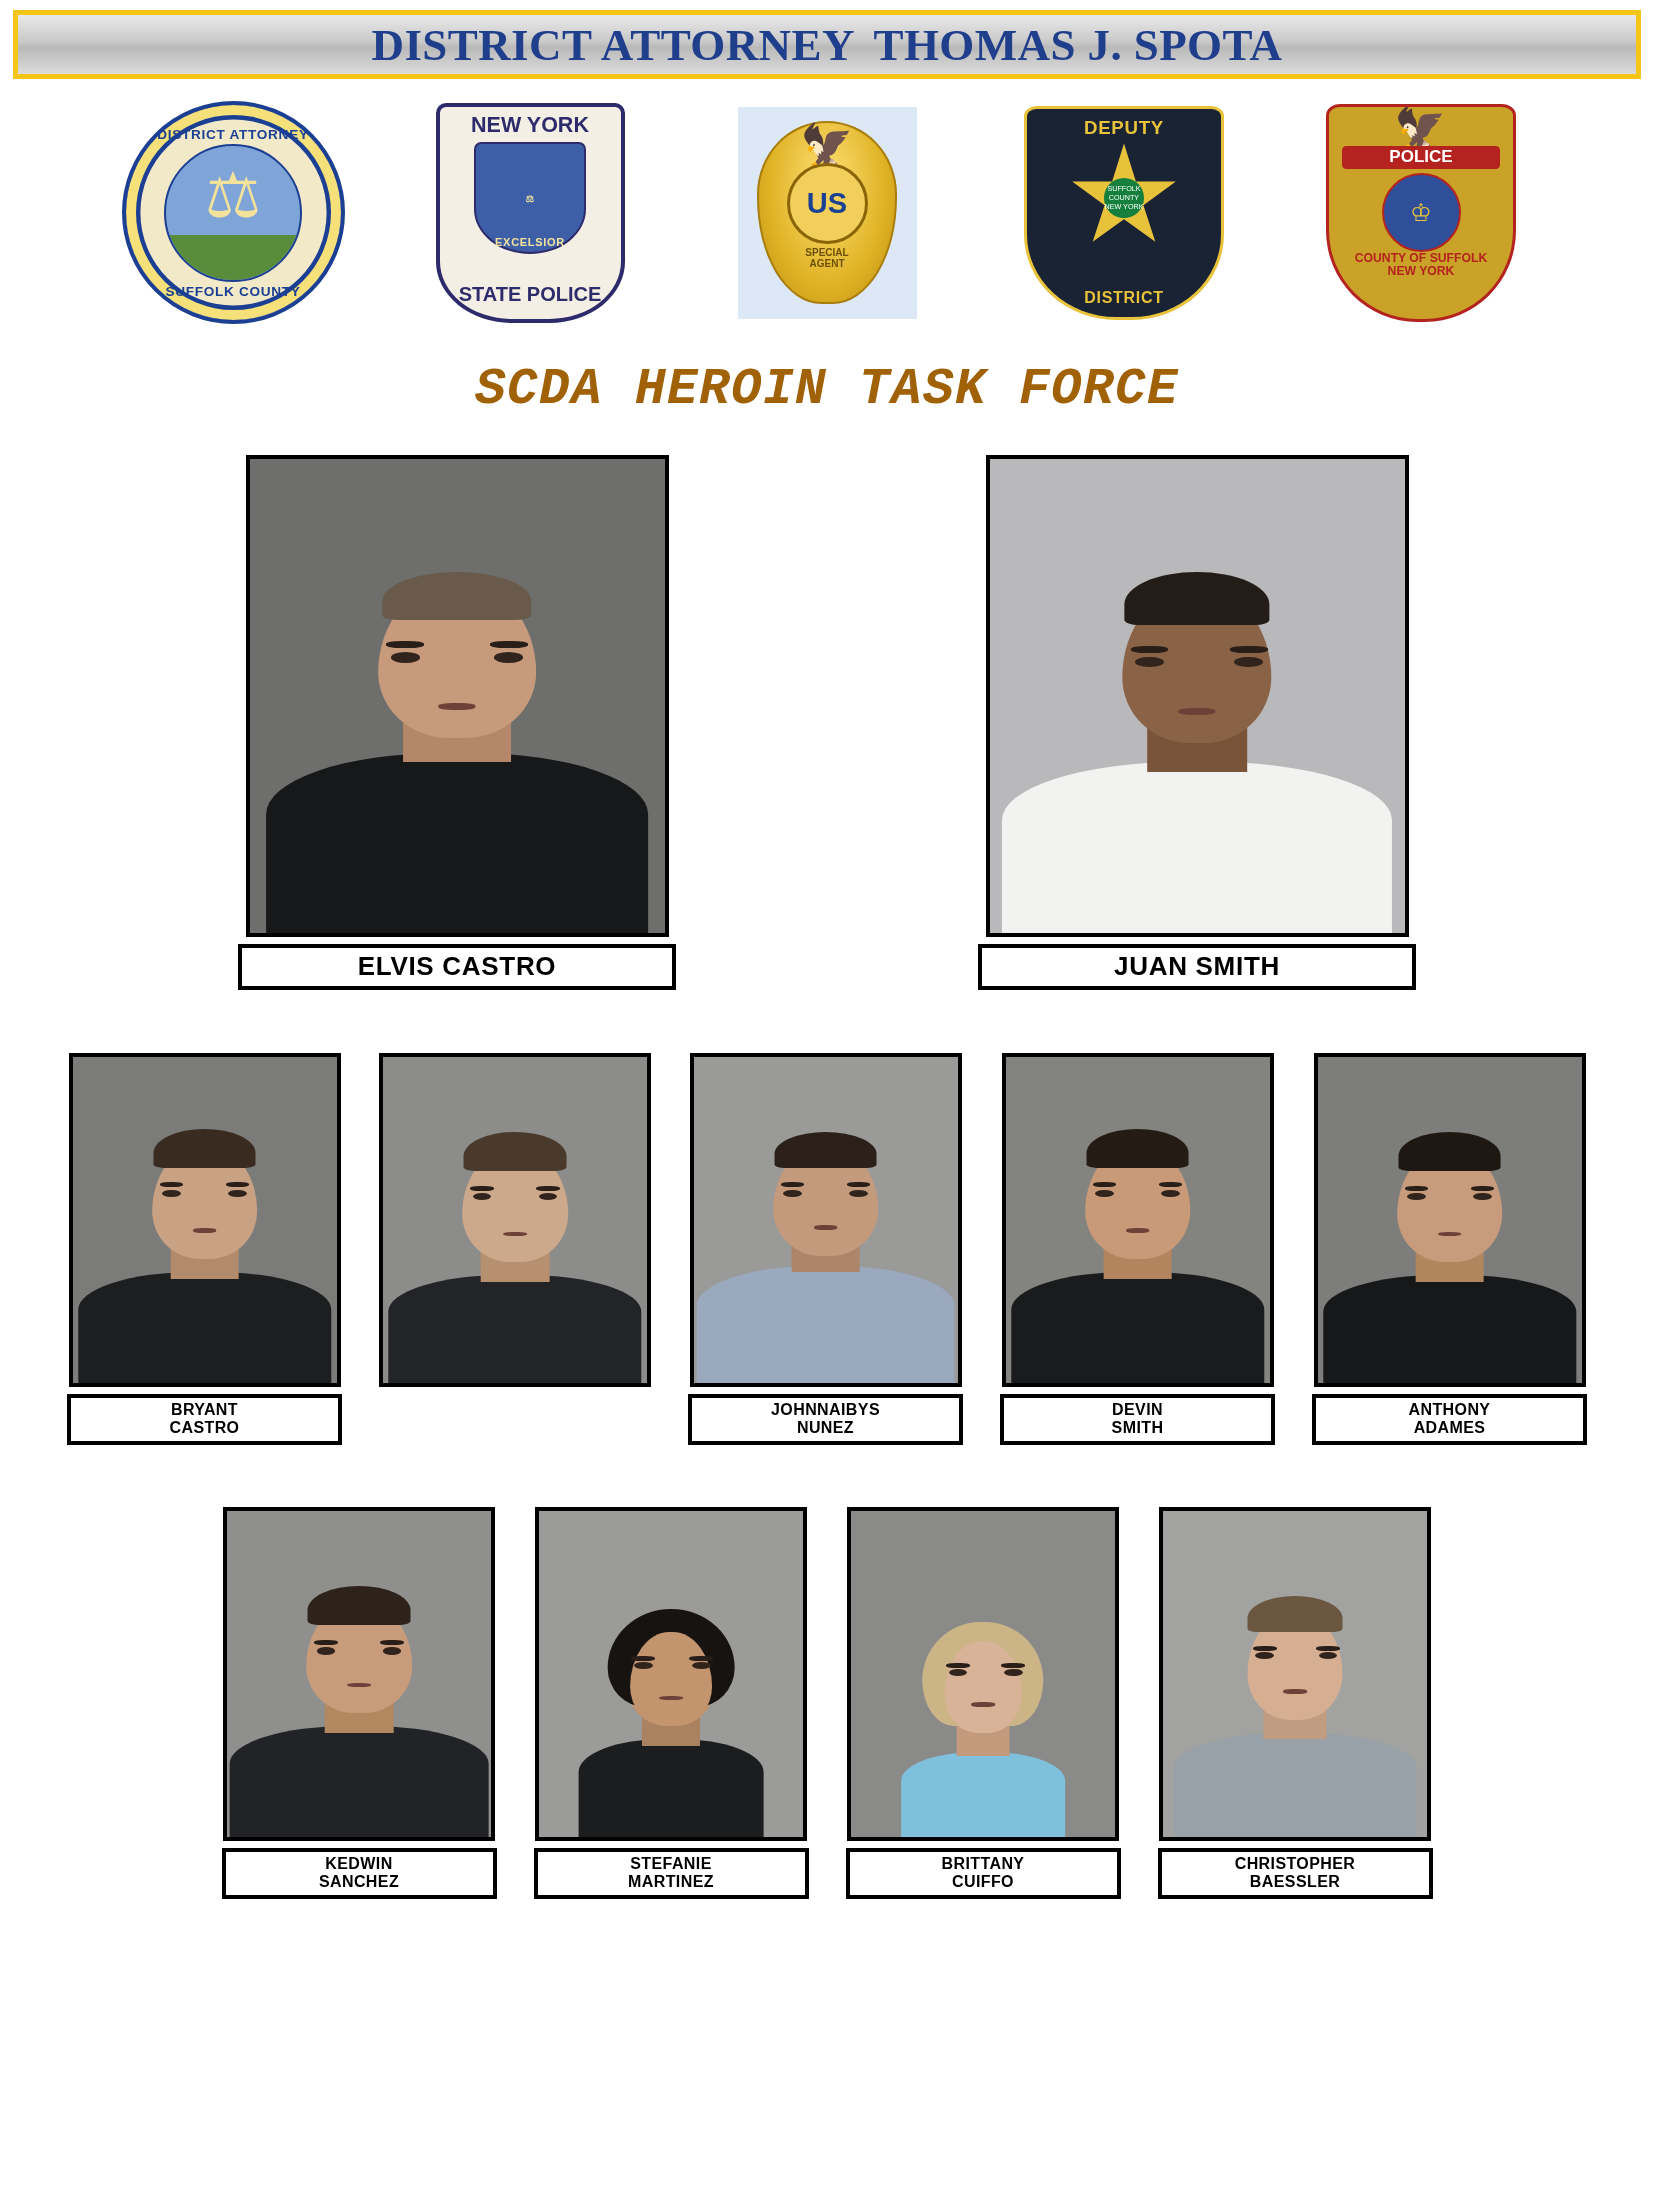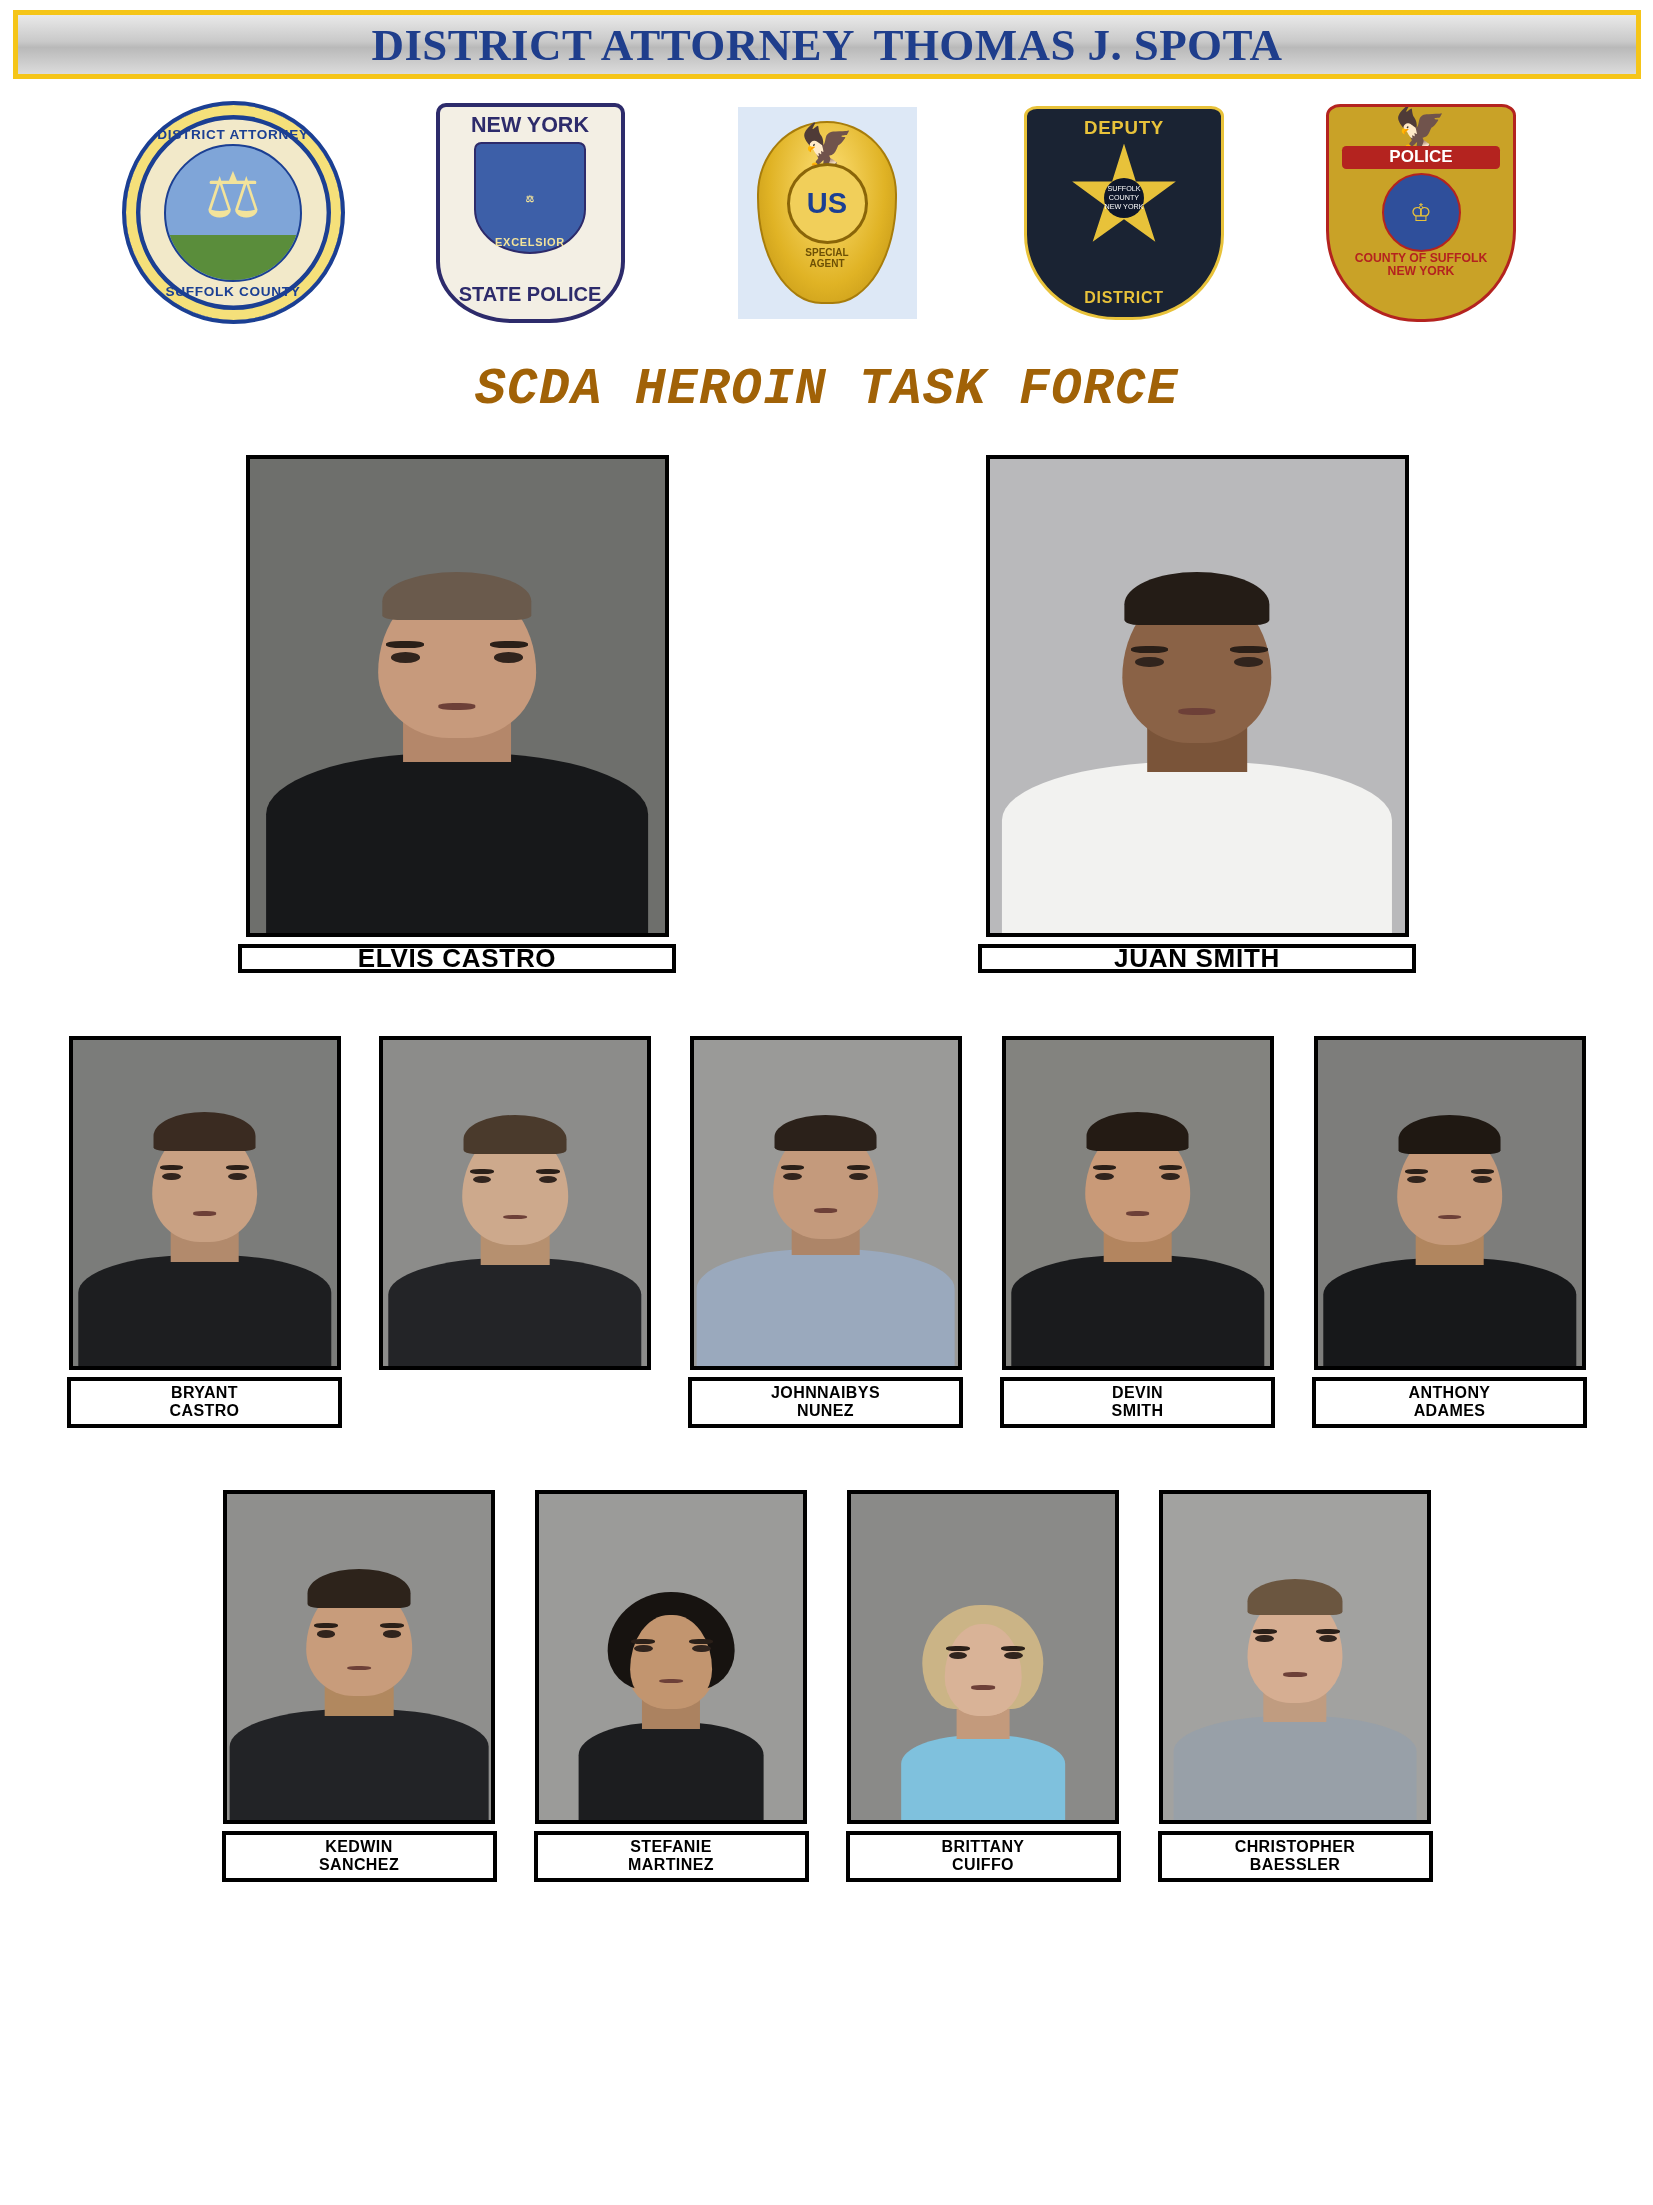--- a/index.html
+++ b/index.html
@@ -154,21 +154,21 @@
   }
   .sheriff .top { color: #e8c23a; font-weight: bold; font-size: 18.7px; margin-top: 8.6px; letter-spacing: 0.7px;}
   .sheriff .star {
     margin-top: 4.3px; width: 108px; height: 108px;
     background: #e8c23a;
     clip-path: polygon(50% 0%, 61% 35%, 98% 35%, 68% 57%, 79% 91%, 50% 70%, 21% 91%, 32% 57%, 2% 35%, 39% 35%);
     display: flex; align-items: center; justify-content: center;
   }
   .sheriff .star .ctr {
     width: 40px; height: 40px; border-radius: 50%;
-    background: #0f172a; color: #fff; font-size: 7.2px;
+    background: #15803d; color: #fff; font-size: 7.2px;
     display: flex; align-items: center; justify-content: center; text-align: center;
   }
   .sheriff .bot { color: #e8c23a; font-weight: bold; font-size: 16px; position: absolute; bottom: 10px; letter-spacing: 0.7px;}
 
   
   .scpd {
     width: 184px; height: 212px;
     background: #c9a227;
     border: 3.6px solid #b4231f;
     border-radius: 14.4px 14.4px 48% 48% / 11.5px 11.5px 42% 42%;
@@ -256,21 +256,21 @@
   .namebox {
     margin-top: 7.2px;
     border: 4.3px solid #000;
     background: #fff;
     font-weight: bold;
     text-align: center;
     line-height: 1.12;
     box-sizing: border-box;
   }
   .namebox.big {
-    width: 438px; height: 29px;
+    width: 438px; height: 46px;
     font-size: 26px;
     display: flex; align-items: center; justify-content: center;
     letter-spacing: 0.7px;
   }
   .namebox.small {
     width: 275px;
     font-size: 16px;
     padding: 2.9px 0 4.3px 0;
     letter-spacing: 0.4px;
   }

